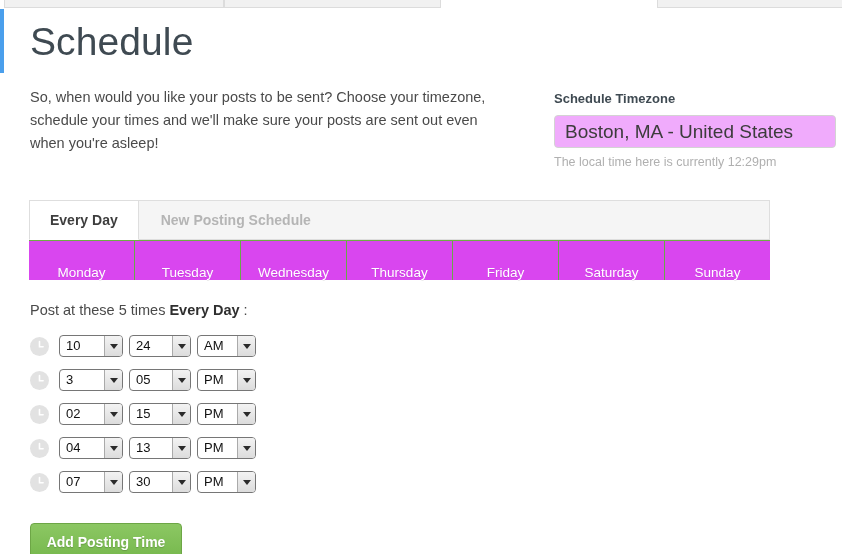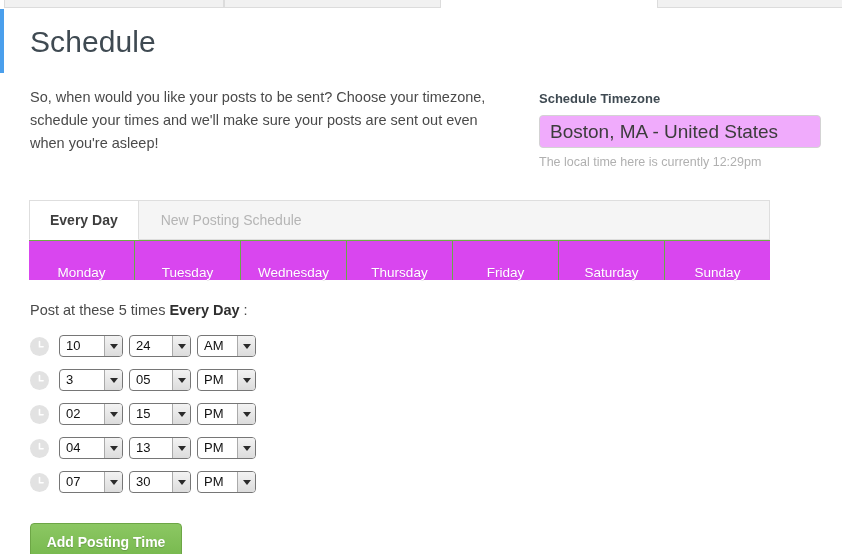--- a/index.html
+++ b/index.html
@@ -50,21 +50,21 @@
   
   .content {
     position: absolute;
     left: 0; top: 9px;
     width: 842px;
   }
 
   .page-title {
     margin: 0;
     padding: 16px 0 0 30px;
-    font-size: 30px;
+    font-size: 39px;
     font-weight: normal;
     color: #3f4a52;
     letter-spacing: 0.1px;
     line-height: 34px;
   }
 
   .intro-row {
     display: flex;
     align-items: flex-end;
     padding: 12px 0 0 0;
@@ -72,21 +72,21 @@
 
   .intro-text {
     width: 480px;
     margin-left: 30px;
     font-size: 14.5px;
     line-height: 23px;
     color: #4a4a4a;
   }
 
   .tz-block {
-    margin-left: 29px;
+    margin-left: 44px;
     width: 240px;
     padding-top: 5px;
   }
   .tz-label {
     font-size: 13px;
     font-weight: bold;
     color: #3f4a52;
     margin-bottom: 9px;
   }
   .tz-input {
@@ -136,21 +136,21 @@
     border-right: 1px solid #dedede;
     margin: -1px 0 -1px -1px;
     border-top: 1px solid #dedede;
     border-bottom: 1px solid #ffffff;
     position: relative;
     z-index: 2;
     padding: 0 20px;
   }
   .tab.inactive {
     color: #b5b5b5;
-    font-weight: normal;
+    font-weight: bold;
     padding-left: 22px;
   }
 
   
   .daybar {
     margin: 0 0 0 29px;
     width: 741px;
     height: 40px;
     display: flex;
     box-sizing: border-box;

